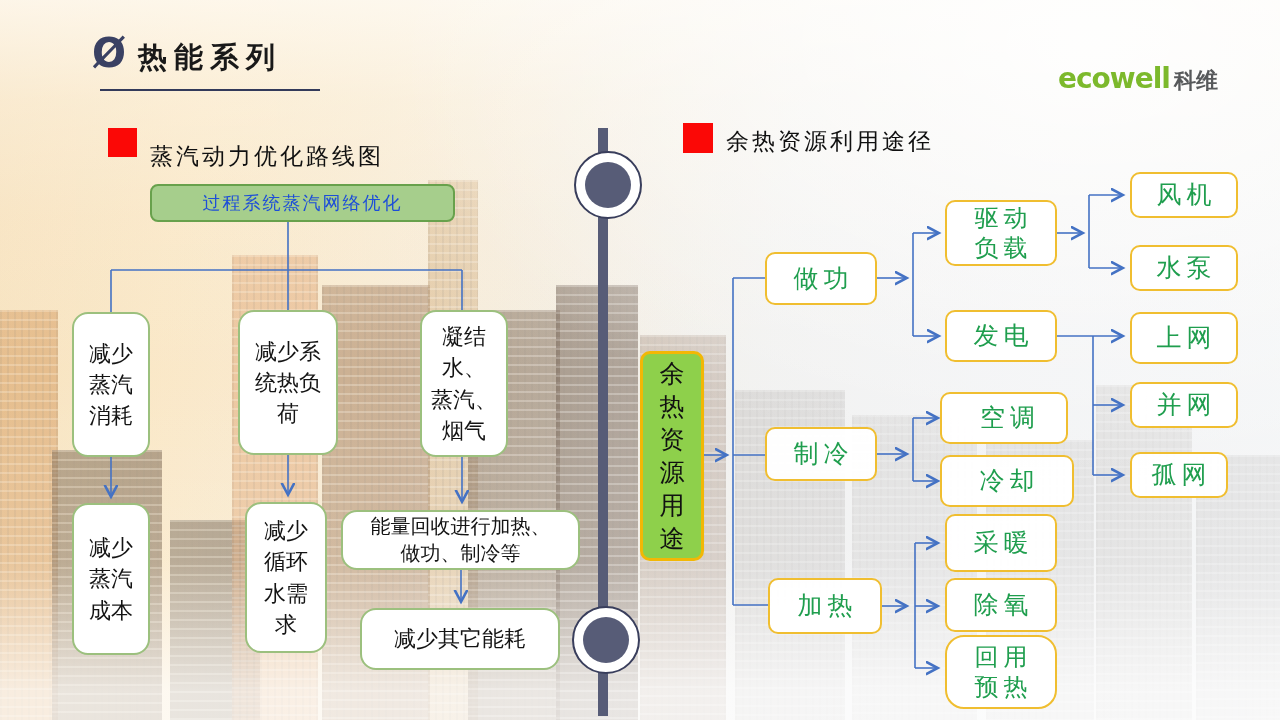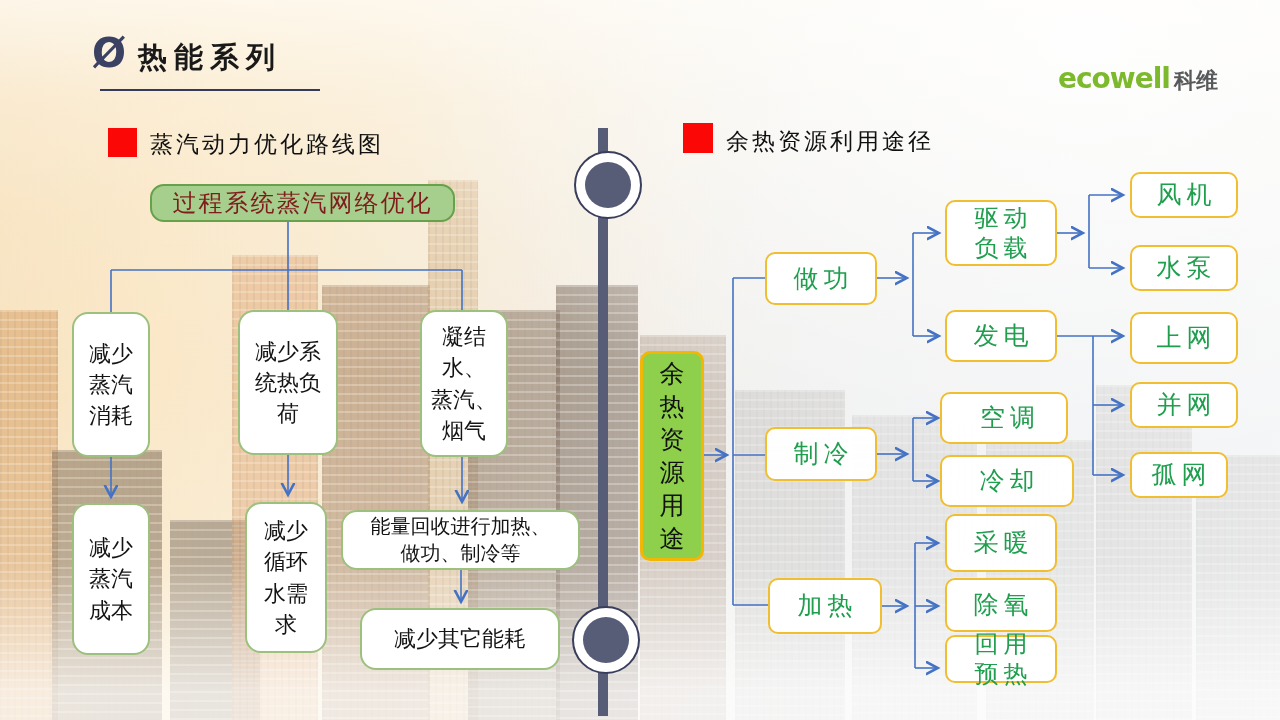--- a/index.html
+++ b/index.html
@@ -19,22 +19,22 @@
   .title-bullet{position:absolute;left:92px;top:30px;z-index:2;font-size:40px;font-weight:bold;color:#3A4163;}
   .page-title{position:absolute;left:138px;top:38px;z-index:2;font-size:29px;font-weight:bold;color:#191919;letter-spacing:7px;}
   .title-rule{position:absolute;left:100px;top:89px;width:220px;height:2px;background:#333A5A;z-index:2;}
   .logo{position:absolute;left:1058px;top:62px;z-index:2;white-space:nowrap;}
   .logo .brand{font-size:28px;font-weight:bold;color:#7CB92C;letter-spacing:-1px;text-align:center;}
   .logo .cn{font-size:22px;font-weight:bold;color:#57595B;margin-left:4px;}
   .marker{position:absolute;z-index:2;width:29px;height:29px;background:#FB0806;}
   .sec-head{position:absolute;z-index:2;font-size:23px;color:#101010;letter-spacing:3px;white-space:nowrap;}
   .node{position:absolute;z-index:2;display:flex;align-items:center;justify-content:center;
     text-align:center;white-space:pre-line;box-sizing:border-box;}
-  .root-left{background:#A6CE8C;border:2px solid #68A14C;border-radius:14px;
-    font-size:24px;color:#7f1d1d;letter-spacing:2px;}
+  .root-left{background:#A6CE8C;border:2px solid #68A14C;border-radius:8px;
+    font-size:18px;color:#1d4ed8;letter-spacing:2px;}
   .box-left{background:#fff;border:2px solid #9CC07E;border-radius:16px;
     font-size:22px;color:#141414;line-height:1.42;}
   .root-right{background:#8ED04B;border:3px solid #F2B705;border-radius:10px;
     font-size:25px;line-height:33px;color:#111;}
   .box-right{background:rgba(255,255,255,0.97);border:2px solid #F0BE30;border-radius:10px;
     font-family:"DejaVu Serif","Liberation Serif",serif;font-size:25px;color:#1F9E4E;
     letter-spacing:5px;padding-left:5px;line-height:30px;}
   .tl-line{position:absolute;left:598px;top:128px;width:10px;height:588px;background:#575C77;z-index:1;}
   .tl-circle{position:absolute;z-index:2;width:64px;height:64px;border-radius:50%;
     background:#fff;border:2px solid #393E5C;display:flex;align-items:center;justify-content:center;}
@@ -100,21 +100,21 @@
   </svg>
 
   <span class="title-bullet">Ø</span>
   <h1 class="page-title" style="margin:0;">热能系列</h1>
   <div class="title-rule"></div>
   <div class="logo">
     <span class="brand">ecowell</span><span class="cn">科维</span>
   </div>
 
   <div class="marker" style="left:108px;top:128px;"></div>
-  <div class="sec-head" style="left:150px;top:129px;font-family:Liberation Serif, serif;">蒸汽动力优化路线图</div>
+  <div class="sec-head" style="left:150px;top:141px;font-family:Liberation Serif, serif;">蒸汽动力优化路线图</div>
   <div class="marker" style="left:683px;top:123px;width:30px;height:30px;"></div>
   <div class="sec-head" style="left:726px;top:126px;">余热资源利用途径</div>
 
   <div class="tl-line"></div>
   <div class="tl-circle" style="left:574px;top:151px;">
     <div class="tl-dot"></div>
   </div>
   <div class="tl-circle" style="left:572px;top:606px;">
     <div class="tl-dot"></div>
   </div>
@@ -150,21 +150,21 @@
   <div class="node box-right" style="left:765px;top:252px;width:112px;height:53px;">做功</div>
   <div class="node box-right" style="left:765px;top:427px;width:112px;height:54px;">制冷</div>
   <div class="node box-right" style="left:768px;top:578px;width:114px;height:56px;">加热</div>
   <div class="node box-right" style="left:945px;top:200px;width:112px;height:66px;font-size:24px;">驱动
 负载</div>
   <div class="node box-right" style="left:945px;top:310px;width:112px;height:52px;">发电</div>
   <div class="node box-right" style="left:940px;top:392px;width:128px;height:52px;padding-left:12px;">空调</div>
   <div class="node box-right" style="left:940px;top:455px;width:134px;height:52px;">冷却</div>
   <div class="node box-right" style="left:945px;top:514px;width:112px;height:58px;">采暖</div>
   <div class="node box-right" style="left:945px;top:578px;width:112px;height:54px;">除氧</div>
-  <div class="node box-right" style="left:945px;top:635px;width:112px;height:48px;font-size:24px;">回用
+  <div class="node box-right" style="left:945px;top:635px;width:112px;height:74px;font-size:24px;border-radius:19px;">回用
 预热</div>
   <div class="node box-right" style="left:1130px;top:172px;width:108px;height:46px;">风机</div>
   <div class="node box-right" style="left:1130px;top:245px;width:108px;height:46px;">水泵</div>
   <div class="node box-right" style="left:1130px;top:312px;width:108px;height:52px;">上网</div>
   <div class="node box-right" style="left:1130px;top:382px;width:108px;height:46px;">并网</div>
   <div class="node box-right" style="left:1130px;top:452px;width:98px;height:46px;">孤网</div>
 
 </div>
 
 </body></html>

